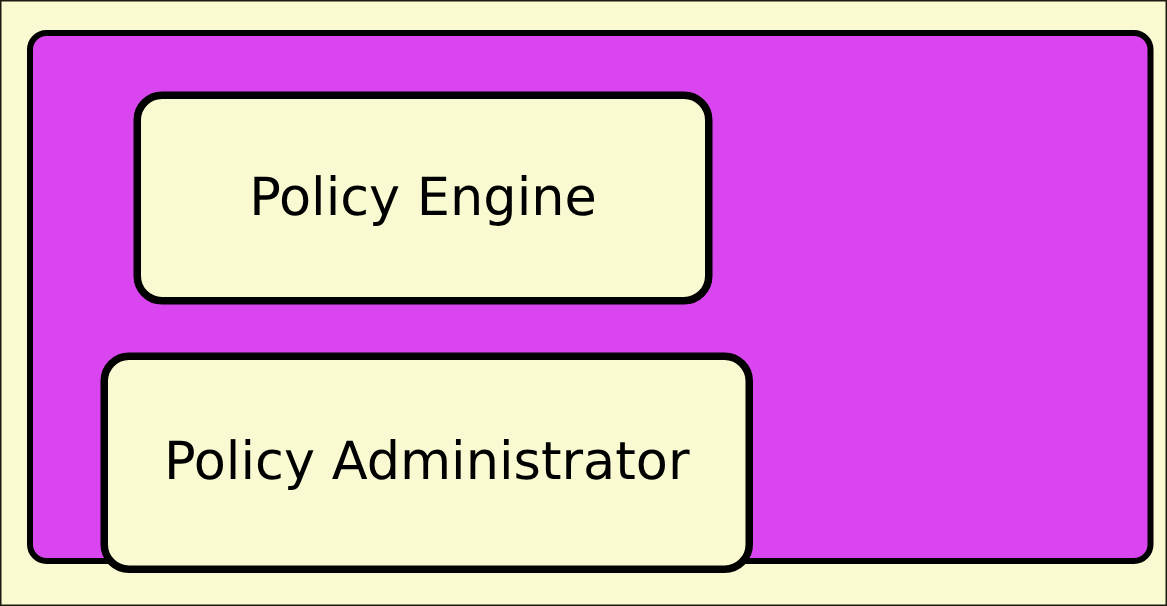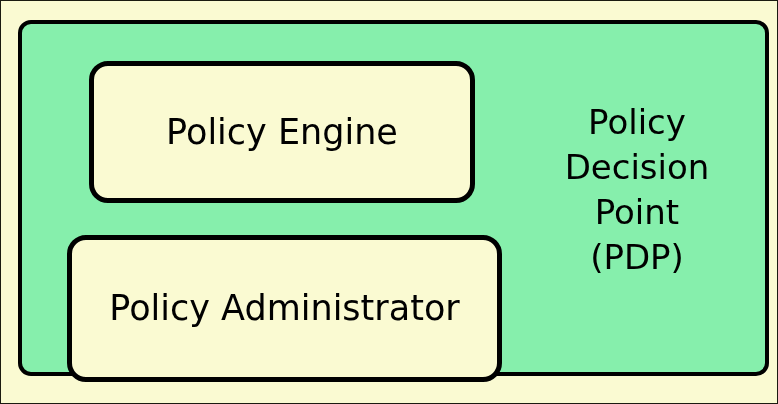--- a/index.html
+++ b/index.html
@@ -23,21 +23,21 @@
   
   .pdp-container {
     position: absolute;
     left: 17px;
     top: 19px;
     width: 751px;
     height: 356px;
     box-sizing: border-box;
     border: 4px solid #000000;
     border-radius: 13px;
-    background: #86efac;
+    background: #d946ef;
   }
 
   
   .inner-box {
     position: absolute;
     box-sizing: border-box;
     border: 5px solid #000000;
     border-radius: 19px;
     background: #fafad2;
     display: flex;
@@ -98,20 +98,16 @@
   <div class="pdp-container">
 
     <div class="inner-box policy-engine-box">
       <span class="box-label">Policy Engine</span>
     </div>
 
     <div class="inner-box policy-administrator-box">
       <span class="box-label">Policy Administrator</span>
     </div>
 
-    <div class="pdp-caption">Policy
-Decision
-Point
-(PDP)</div>
 
   </div>
 
 </div>
 
 </body></html>

